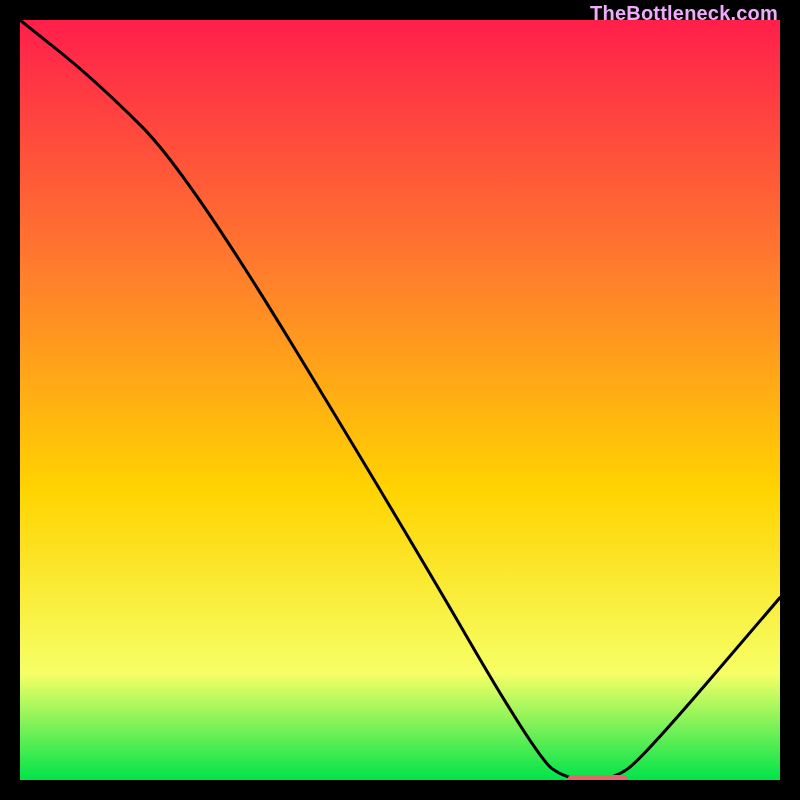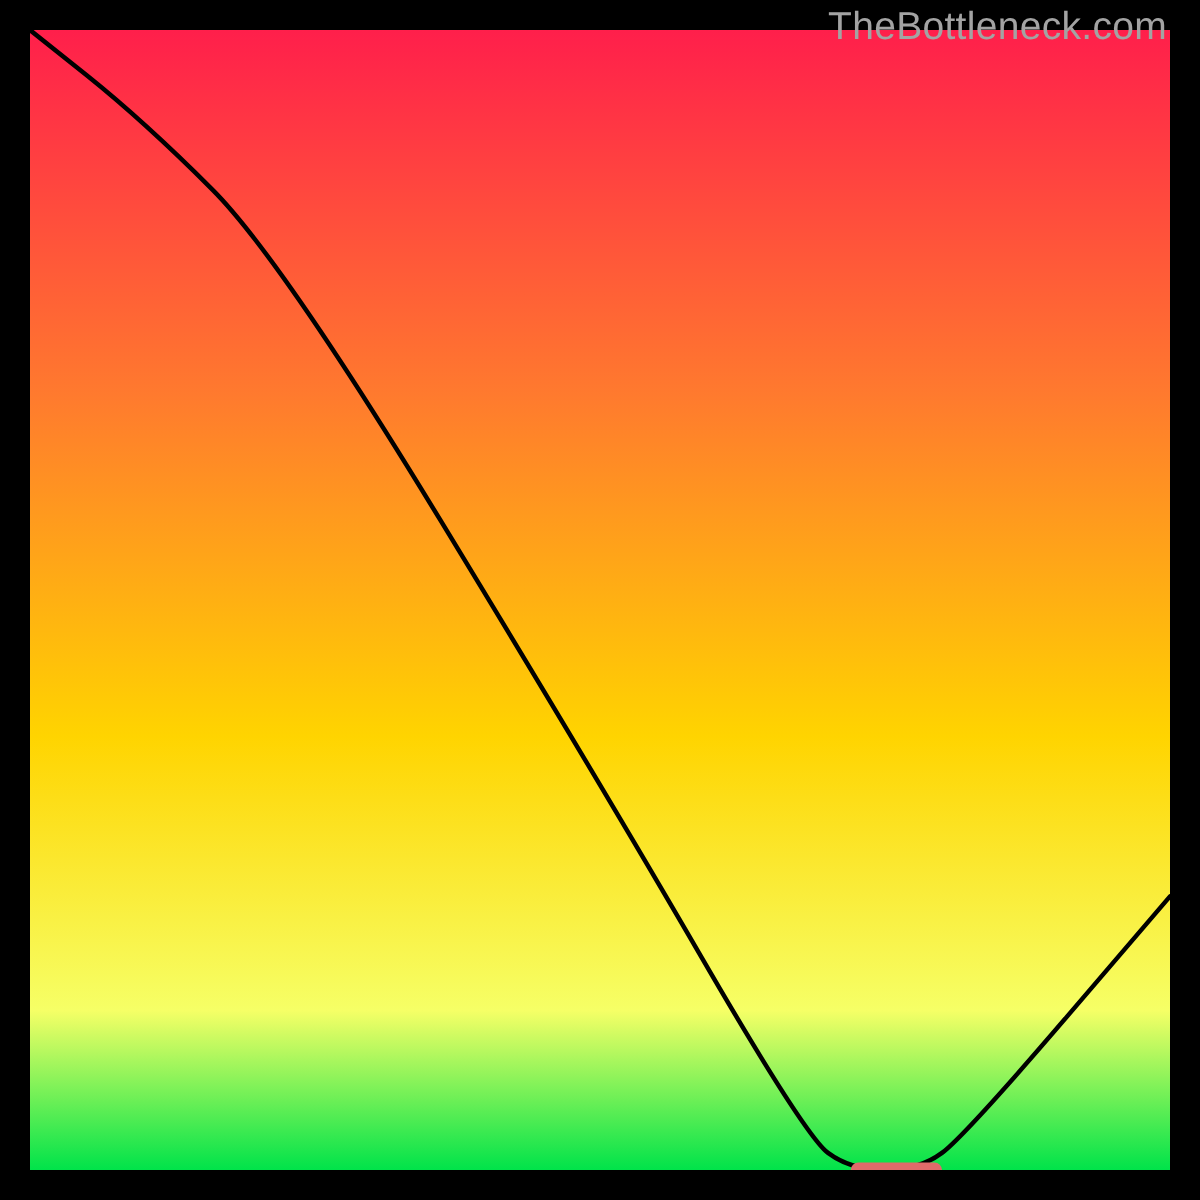--- a/index.html
+++ b/index.html
@@ -23,23 +23,23 @@
     position: absolute;
     left: 20px;
     top: 20px;
     width: 760px;
     height: 760px;
   }
   .watermark {
     position: absolute;
     top: 2px;
     right: 22px;
-    color: #a3a3a3;
-    font-size: 26px;
-    font-weight: 400;
+    color: #f0abfc;
+    font-size: 20px;
+    font-weight: 700;
     letter-spacing: 0.2px;
     user-select: none;
   }
 </style>
 </head>
 <body>
 
 <div class="frame"></div>
 
 <svg class="plot" viewBox="0 0 760 760" preserveAspectRatio="none">

